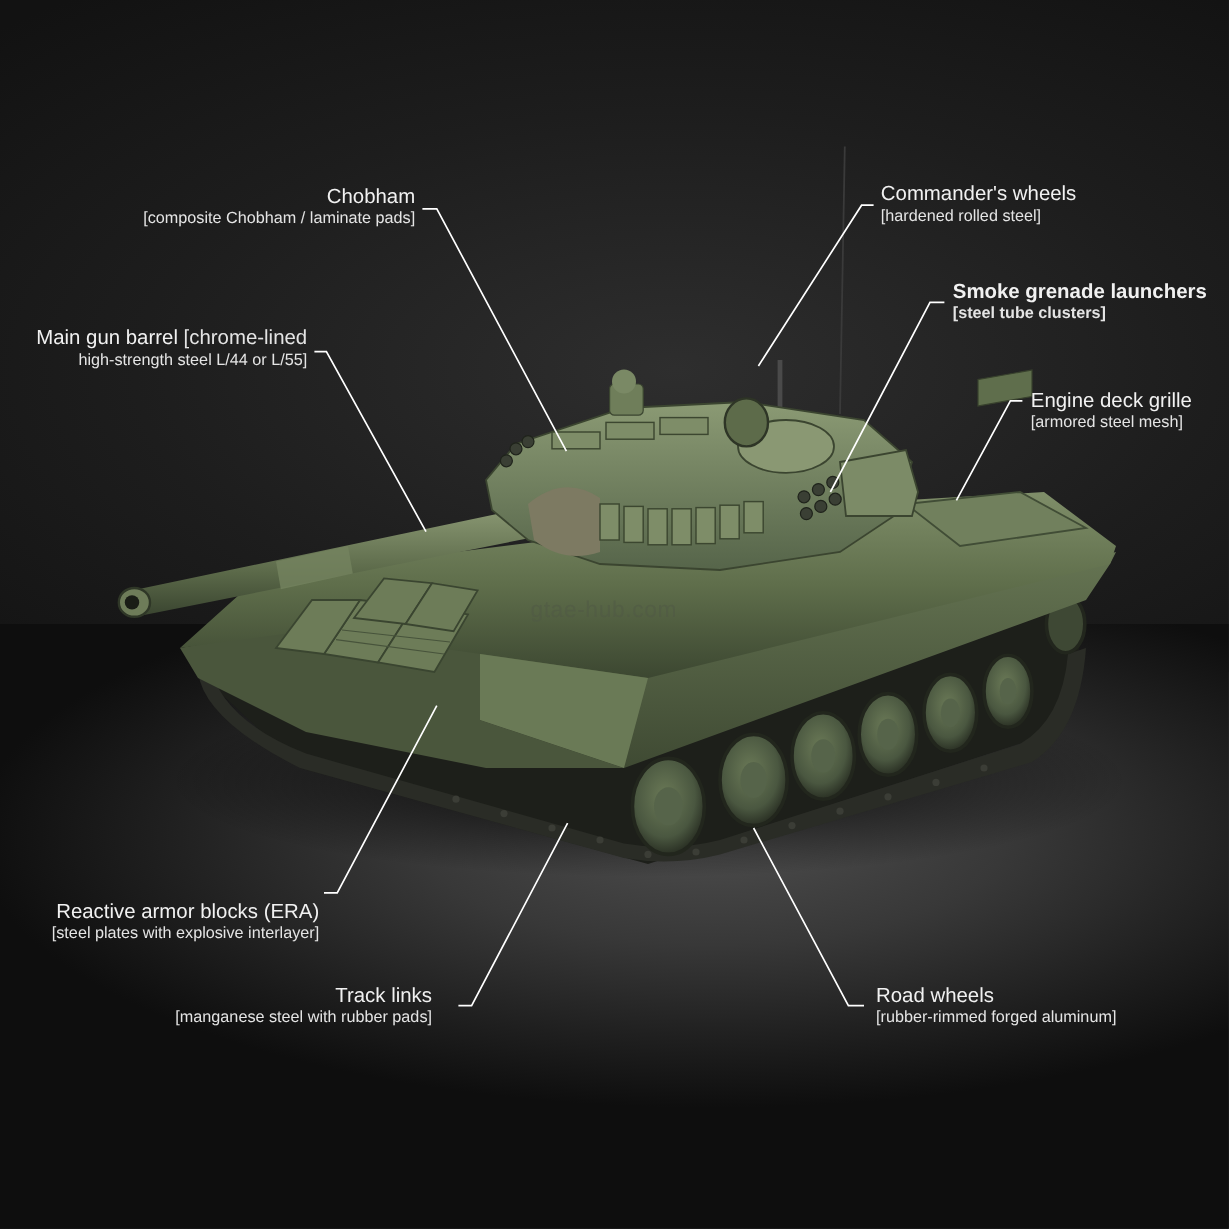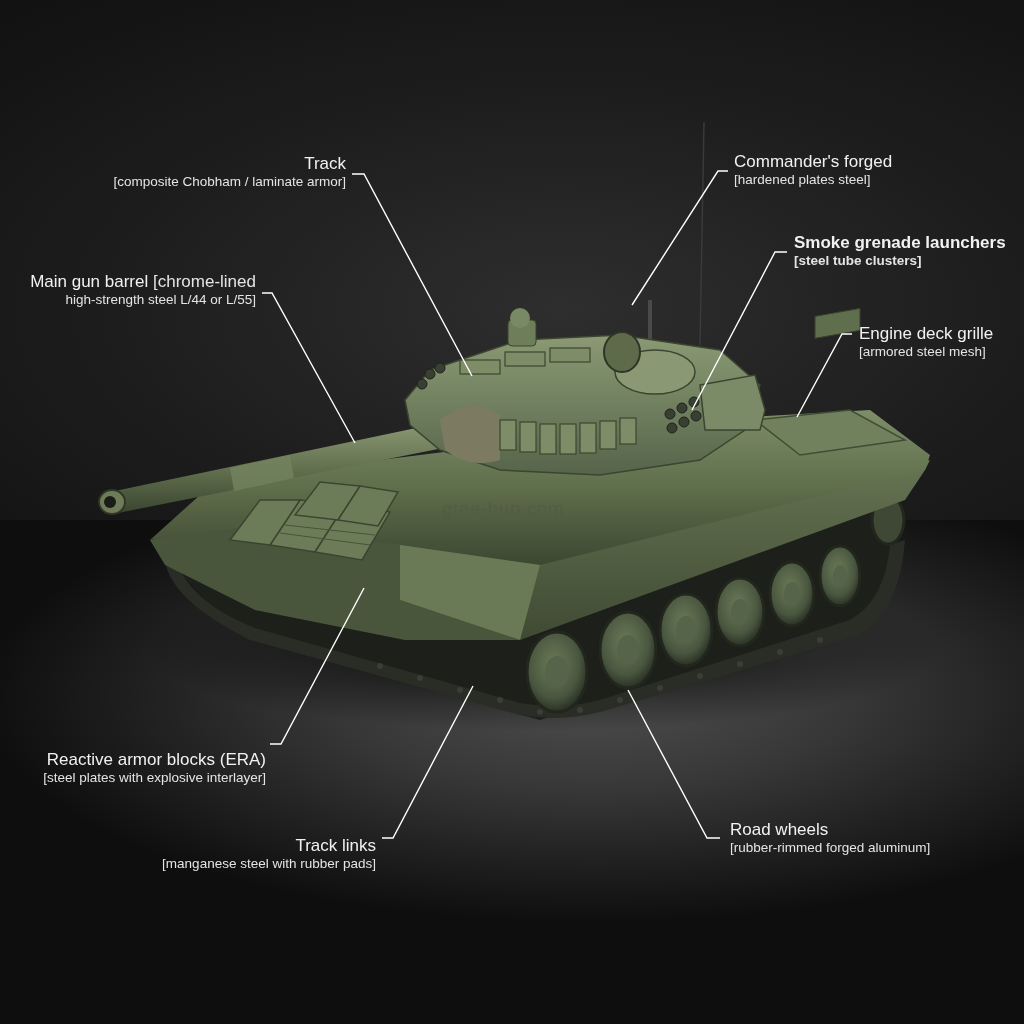--- a/index.html
+++ b/index.html
@@ -184,50 +184,50 @@
     <polyline points="852,334 842,334 797,417"></polyline>
     <polyline points="270,744 281,744 364,588"></polyline>
     <polyline points="382,838 393,838 473,686"></polyline>
     <polyline points="720,838 707,838 628,690"></polyline>
   </g>
 </svg>
 
 <div class="watermark">gtae-hub.com</div>
 
 <div class="label right" style="right:678px; top:154px;">
-  <span class="title">Track</span>
-  <span class="sub">[composite Chobham / laminate armor]</span>
+  <span class="title">Chobham</span>
+  <span class="sub">[composite Chobham / laminate pads]</span>
 </div>
 
 <div class="label right" style="right:768px; top:272px;">
   <span class="title"><span>Main gun barrel</span> <span class="inline-sub">[chrome-lined</span></span>
   <span class="sub">high-strength steel L/44 or L/55]</span>
 </div>
 
 <div class="label left" style="left:734px; top:152px;">
-  <span class="title">Commander's forged</span>
-  <span class="sub">[hardened plates steel]</span>
+  <span class="title">Commander's wheels</span>
+  <span class="sub">[hardened rolled steel]</span>
 </div>
 
 <div class="label left" style="left:794px; top:233px;font-weight:bold;">
   <span class="title">Smoke grenade launchers</span>
   <span class="sub">[steel tube clusters]</span>
 </div>
 
 <div class="label left" style="left:859px; top:324px;">
   <span class="title">Engine deck grille</span>
   <span class="sub">[armored steel mesh]</span>
 </div>
 
 <div class="label right" style="right:758px; top:728px;margin-top:22px;">
   <span class="title">Reactive armor blocks (ERA)</span>
   <span class="sub">[steel plates with explosive interlayer]</span>
 </div>
 
-<div class="label right" style="right:648px; top:820px;margin-top:16px;">
+<div class="label right" style="right:664px; top:820px;">
   <span class="title">Track links</span>
   <span class="sub">[manganese steel with rubber pads]</span>
 </div>
 
 <div class="label left" style="left:715px; top:820px;margin-left:15px;">
   <span class="title">Road wheels</span>
   <span class="sub">[rubber-rimmed forged aluminum]</span>
 </div>
 
 </body></html>

